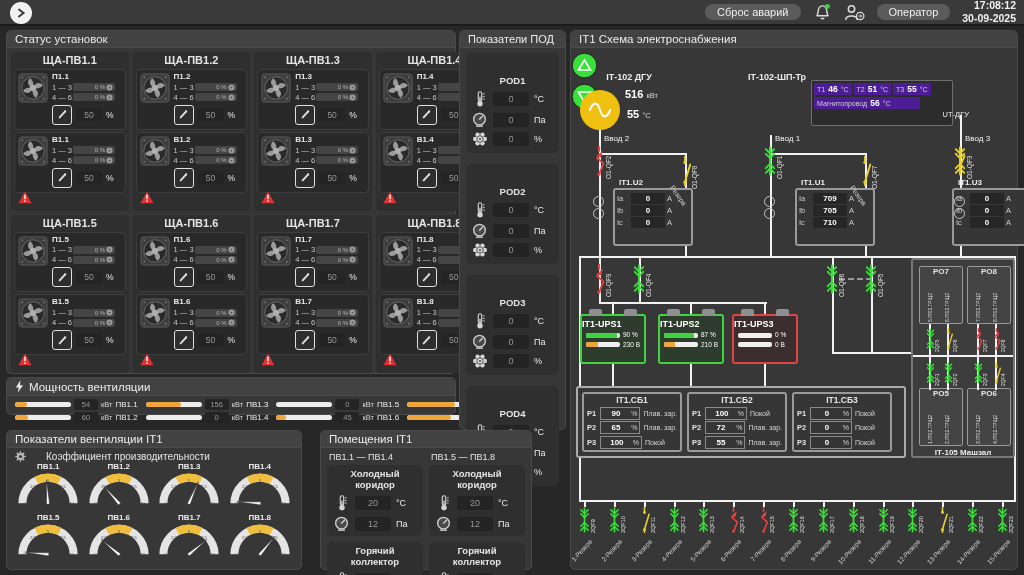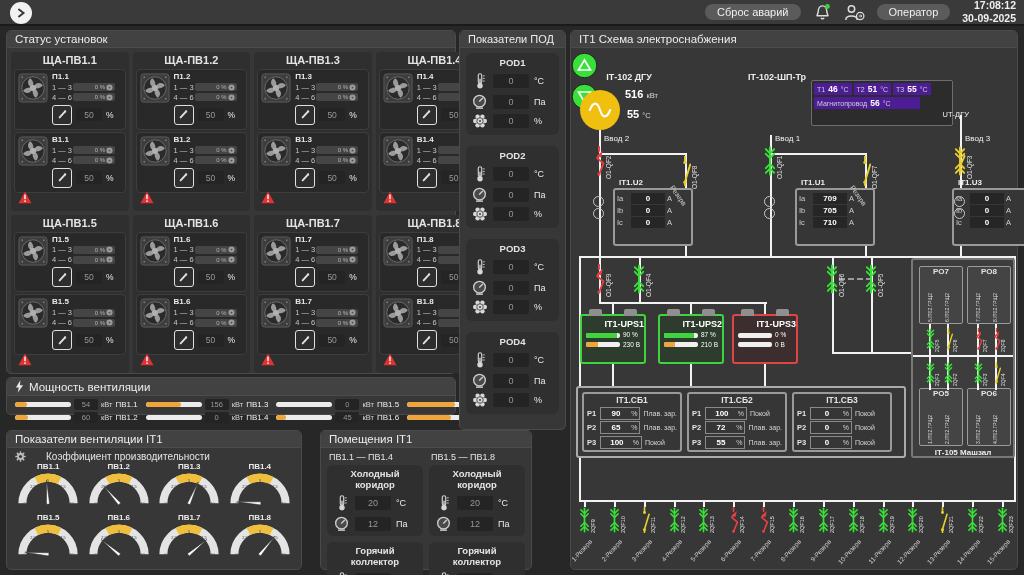--- a/index.html
+++ b/index.html
@@ -45,21 +45,21 @@
   .pw-unit{font-size:7.5px;color:#d8d8d8;}
   .pw-label{font-size:8px;color:#f0f0f0;}
   
   .g-sub{display:flex;align-items:center;gap:20px;font-size:10px;color:#e4e4e4;padding:3px 8px 0;}
   .gauge-grid{display:grid;grid-template-columns:repeat(4,1fr);padding:0 6px;}
   .gauge-cell{text-align:center;}
   .gauge-cell .gl{font-size:8px;font-weight:bold;color:#ececec;}
   
   .pod-list{padding:5px 6px;}
   .pod-card{background:#2f2f2f;border-radius:6px;padding:4px 5px 6px;margin-bottom:11px;}
-  .pod-card .pname{text-align:center;font-weight:bold;font-size:9.5px;margin-bottom:3px;}
+  .pod-card .pname{text-align:center;font-weight:bold;font-size:9.5px;margin-bottom:3px;margin-top:18px;}
   .prow{display:flex;align-items:center;gap:5px;margin-top:4px;}
   .prow .picon{width:17px;display:flex;justify-content:center;}
   .prow .chip{width:36px;height:14px;font-size:9px;}
   .prow .punit{font-size:9px;color:#ececec;}
   
   .room-wrap{display:flex;gap:6px;padding:2px 6px;}
   .room-col{flex:1;}
   .room-col .rhead{font-size:9px;color:#e6e6e6;padding:2px 2px 3px;}
   .room-card{background:#2f2f2f;border-radius:6px;padding:3px 6px 5px;margin-bottom:6px;}
   .room-card .rname{text-align:center;font-size:9.5px;font-weight:bold;margin-bottom:2px;}
@@ -77,21 +77,21 @@
   .mbox{position:absolute;border:2px solid #9a9a9a;border-radius:3px;background:#363636;z-index:2;padding:2px;box-sizing:border-box;}
   .mrow{display:flex;align-items:center;gap:2px;margin:1px 0;}
   .mrow .ml{width:12px;font-size:7.5px;color:#d0d0d0;}
   .mrow .mv{width:34px;height:11px;background:#262626;color:#fff;font-weight:bold;font-size:8px;display:flex;align-items:center;justify-content:center;}
   .mrow .mu{font-size:7.5px;color:#d0d0d0;}
   .mname{position:absolute;font-size:8px;font-weight:bold;color:#ececec;z-index:4;}
   .ups{position:absolute;width:66px;height:50px;border-radius:3px;z-index:2;box-sizing:border-box;}
   .ups.ok{border:2px solid #3fd43f;background:#2e3c2e;}
   .ups.fault{border:2px solid #e04545;background:#3c2e2e;}
   .ups .bump{position:absolute;top:-7px;width:13px;height:7px;background:#8f8f8f;border-radius:2px 2px 0 0;}
-  .ups .uname{text-align:right;font-size:9px;font-weight:bold;color:#fff;margin-top:3px;}
+  .ups .uname{text-align:left;font-size:9px;font-weight:bold;color:#fff;margin-top:3px;}
   .ubar-row{display:flex;align-items:center;gap:3px;margin:3px 4px 0;}
   .ubar{width:34px;height:5px;background:#f0f0f0;border-radius:2px;overflow:hidden;}
   .ubar i{display:block;height:100%;}
   .ubar-row span{font-size:6.5px;color:#fff;line-height:1;}
   .sb-wrap{position:absolute;border:2px solid #ababab;border-radius:3px;z-index:2;background:#373737;display:flex;gap:5px;padding:4px;box-sizing:border-box;}
   .sb{border:2px solid #9a9a9a;border-radius:3px;width:100px;padding:1px 3px;box-sizing:border-box;background:#363636;}
   .sb .sname{text-align:center;font-size:8.5px;font-weight:bold;}
   .sb-row{display:flex;align-items:center;gap:3px;margin:1.5px 0;}
   .sb-row .bl{font-size:7.5px;font-weight:bold;width:10px;}
   .sb-chip{width:40px;height:11px;border:1px solid #8a8a8a;display:flex;align-items:center;font-size:7.5px;color:#fff;font-weight:bold;}

